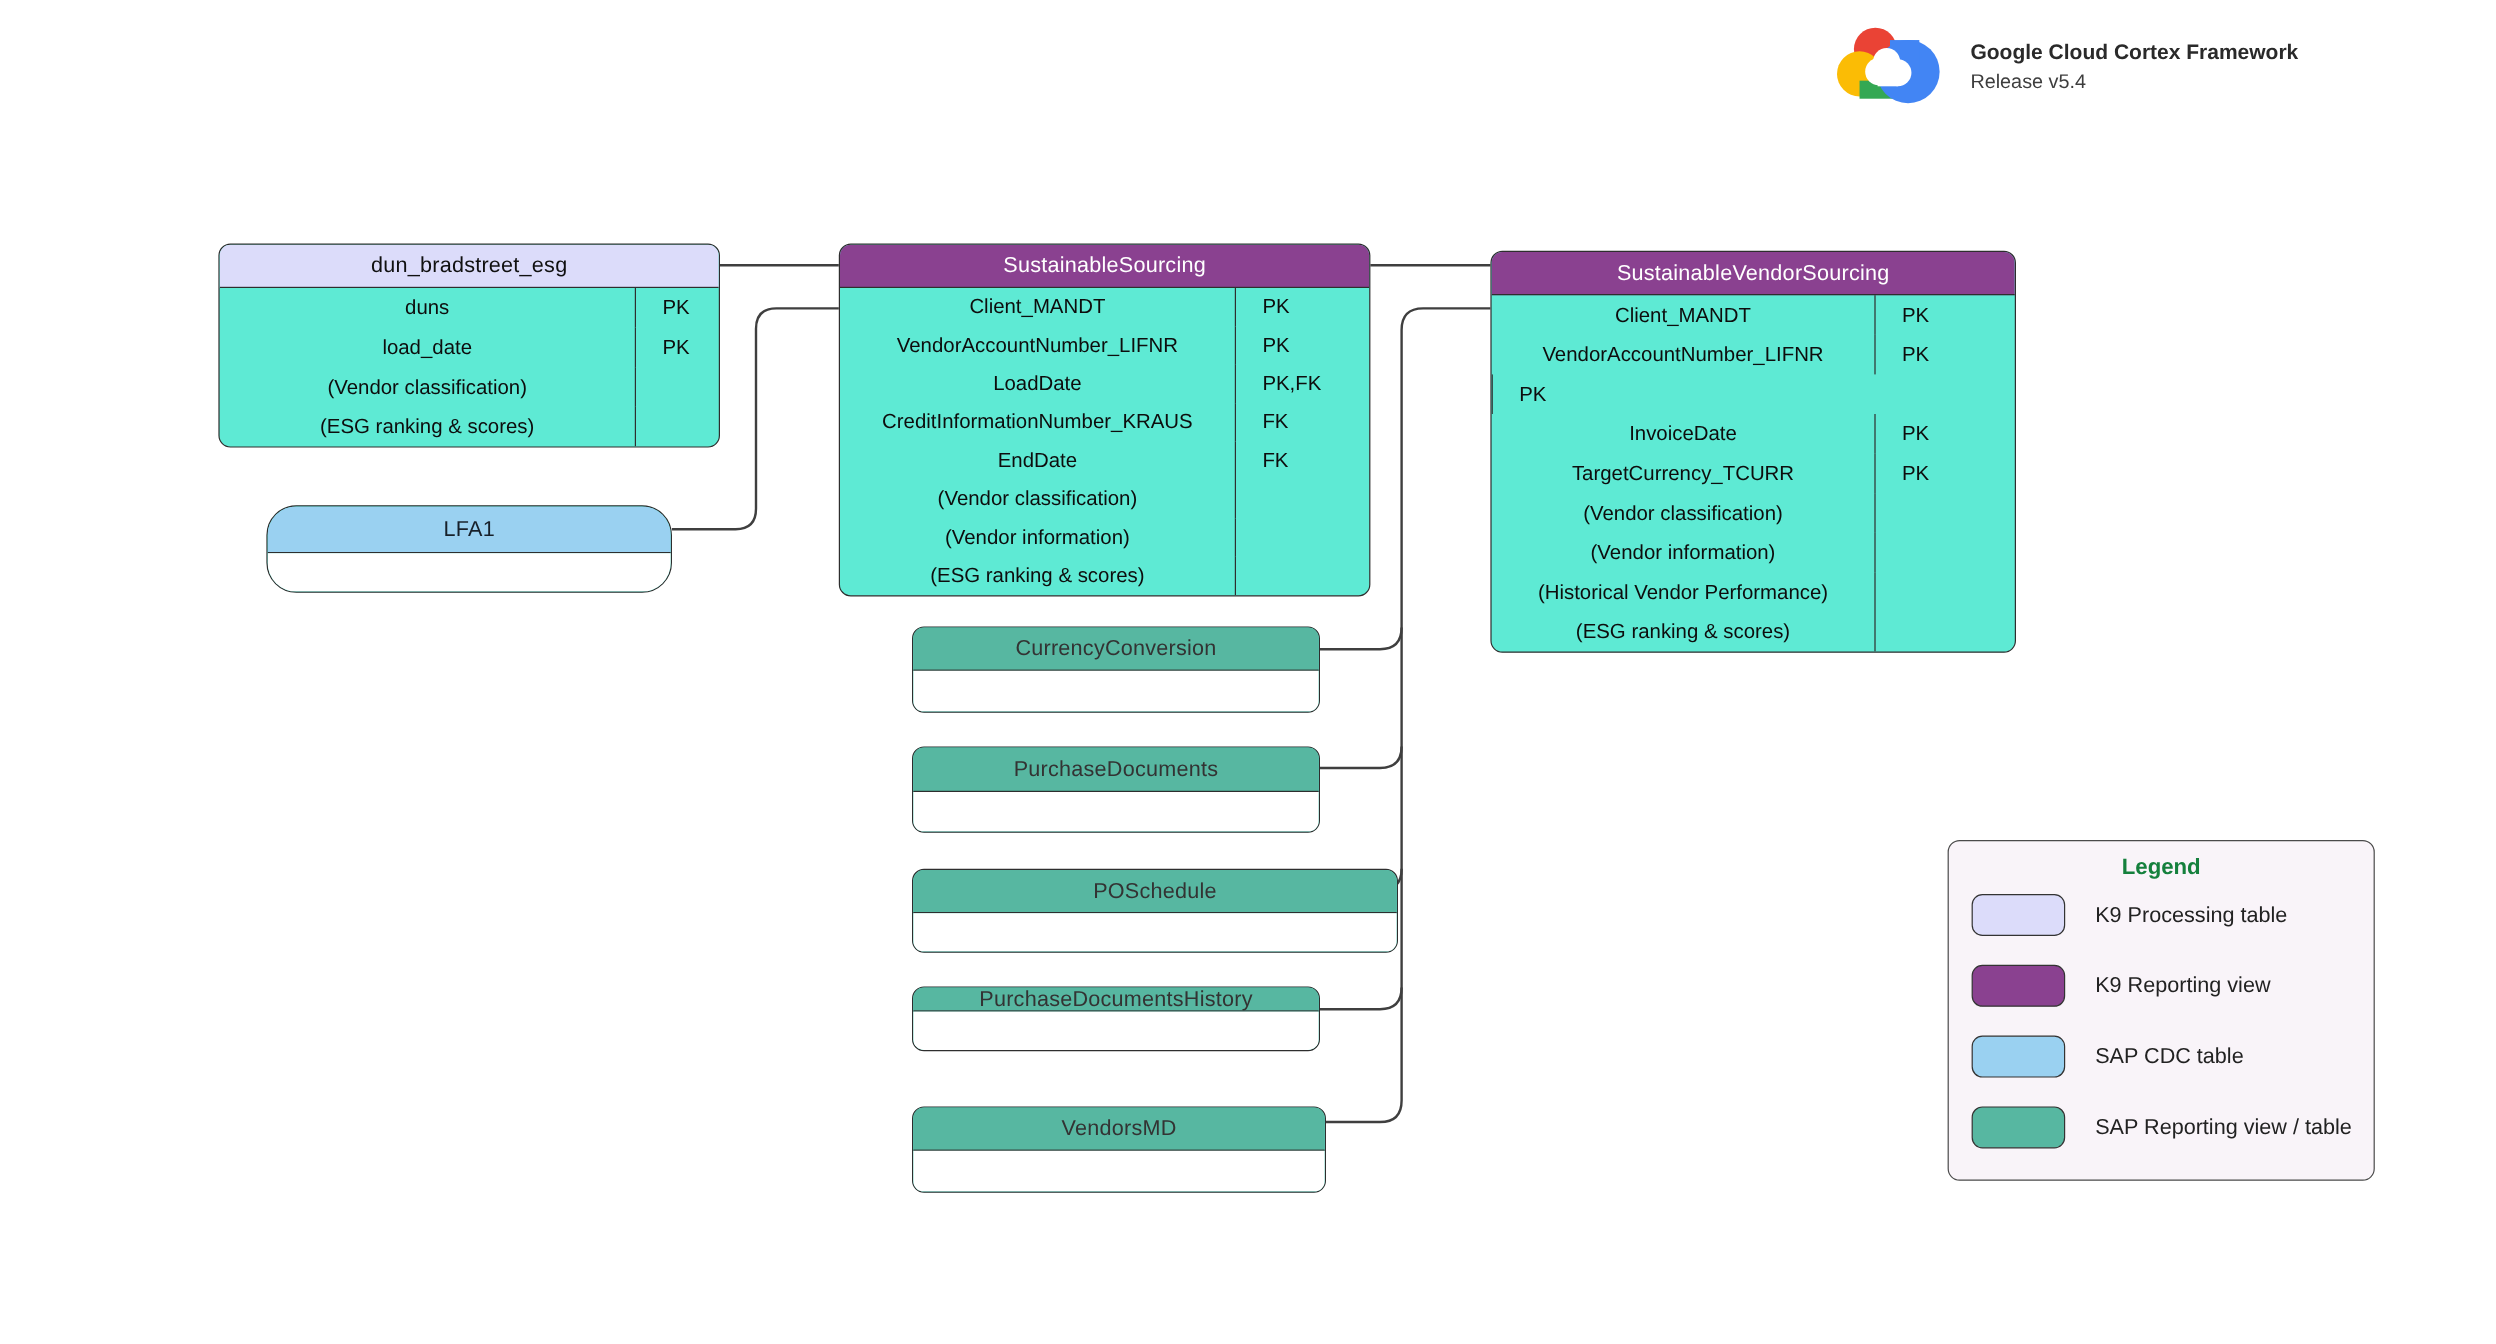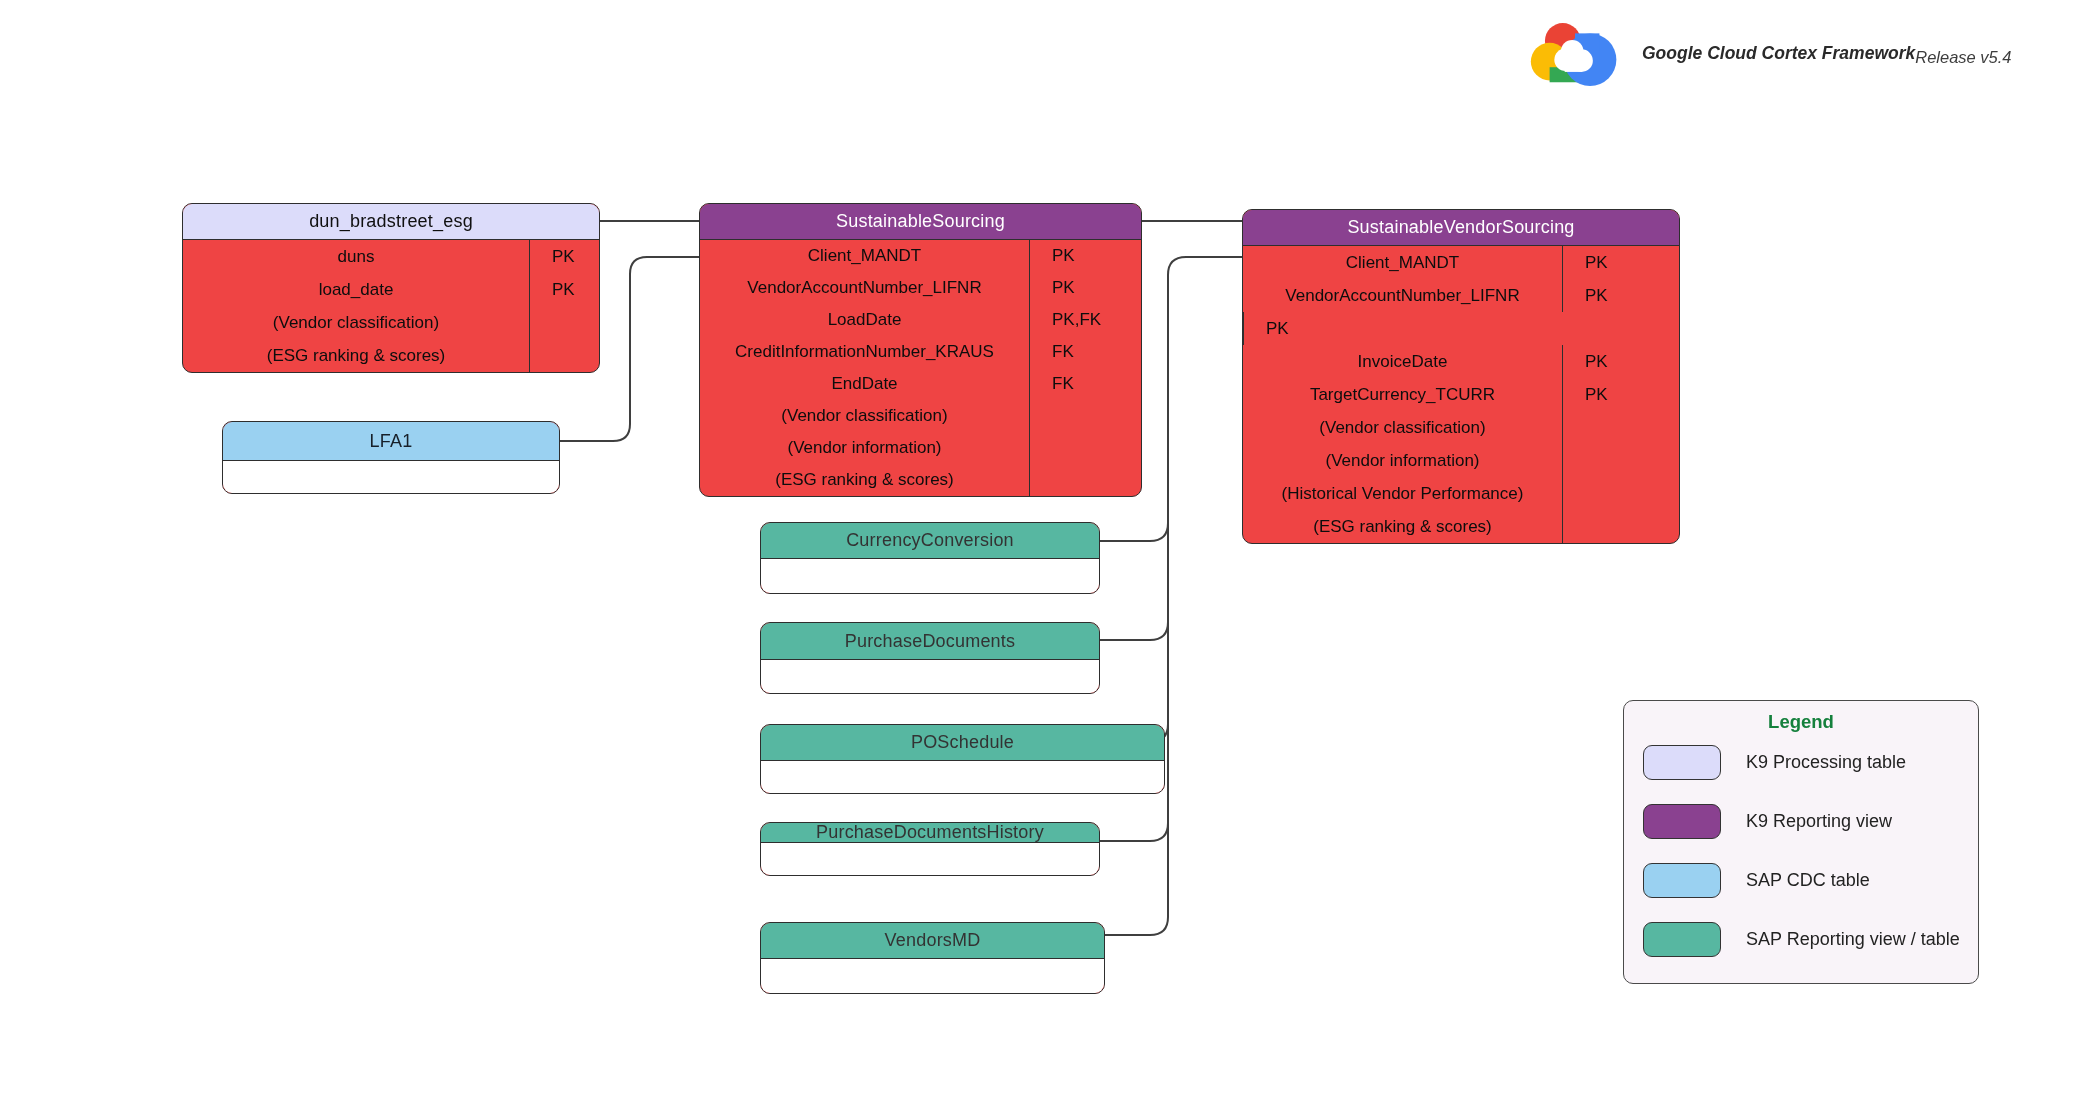--- a/index.html
+++ b/index.html
@@ -3,21 +3,21 @@
 <meta charset="utf-8">
 <style>
   html,body{margin:0;padding:0;}
   body{
     width:2080px;height:1120px;position:relative;overflow:hidden;
     background:#ffffff;
     font-family:"Liberation Sans", sans-serif;
   }
   #edges{position:absolute;left:0;top:0;pointer-events:none;}
   .entity{
-    position:absolute;background:#ef4444;
+    position:absolute;background:#5eead4;
     border:1.6px solid #2e2e2e;border-radius:10px;
     overflow:hidden;box-sizing:border-box;
   }
   .entity-header{
     display:flex;align-items:center;justify-content:center;
     font-size:18px;letter-spacing:.2px;
     border-bottom:1.6px solid #2e2e2e;box-sizing:border-box;
   }
   .entity-body{display:block;}
   .entity-row{display:flex;align-items:stretch;}
@@ -26,21 +26,21 @@
     font-size:17px;color:#0d0d0d;white-space:nowrap;
   }
   .cell-key{
     border-left:1.4px solid #2e2e2e;display:flex;align-items:center;
     font-size:17px;color:#0d0d0d;padding-left:22px;box-sizing:border-box;
     white-space:nowrap;
   }
   .entity-empty{background:#ffffff;}
 
   #brand{position:absolute;left:1528px;top:12px;display:flex;align-items:center;gap:20px;}
-  .brand-text{display:flex;font-style:italic;}
+  .brand-text{display:flex;flex-direction:column;}
   .brand-title{font-weight:bold;font-size:17.5px;color:#2a2a2a;}
   .brand-sub{font-size:16.5px;color:#3d3d3d;margin-top:5px;}
 
   #legend{
     position:absolute;left:1623px;top:700px;width:356px;height:284px;
     border:1.6px solid #4a4a4a;border-radius:10px;background:#f9f4f9;
     box-sizing:border-box;padding:10px 0 0 19px;
   }
   .legend-title{
     text-align:center;font-weight:bold;font-size:18.5px;color:#15803d;
@@ -161,21 +161,21 @@
         <div class="entity-row" style="height: 33px;">
           <div class="cell-name">(Historical Vendor Performance)</div>
           <div class="cell-key" style="width: 117px;"></div>
         </div>
         <div class="entity-row" style="height: 33px;">
           <div class="cell-name">(ESG ranking &amp; scores)</div>
           <div class="cell-key" style="width: 117px;"></div>
         </div>
       </div>
     </div>
-    <div class="entity" style="left: 222px; top: 421px; width: 338px;">
+    <div class="entity" style="left: 222px; top: 421px; width: 338px; border-radius: 25px;">
       <div class="entity-header" style="height: 39px; background: rgb(154, 209, 241); color: rgb(23, 32, 42);">LFA1</div>
       <div class="entity-empty" style="height: 32px;"></div>
     </div>
     <div class="entity" style="left: 760px; top: 522px; width: 340px;">
       <div class="entity-header" style="height: 36px; background: rgb(87, 183, 161); color: rgb(51, 51, 51);">CurrencyConversion</div>
       <div class="entity-empty" style="height: 34px;"></div>
     </div>
     <div class="entity" style="left: 760px; top: 622px; width: 340px;">
       <div class="entity-header" style="height: 37px; background: rgb(87, 183, 161); color: rgb(51, 51, 51);">PurchaseDocuments</div>
       <div class="entity-empty" style="height: 33px;"></div>

